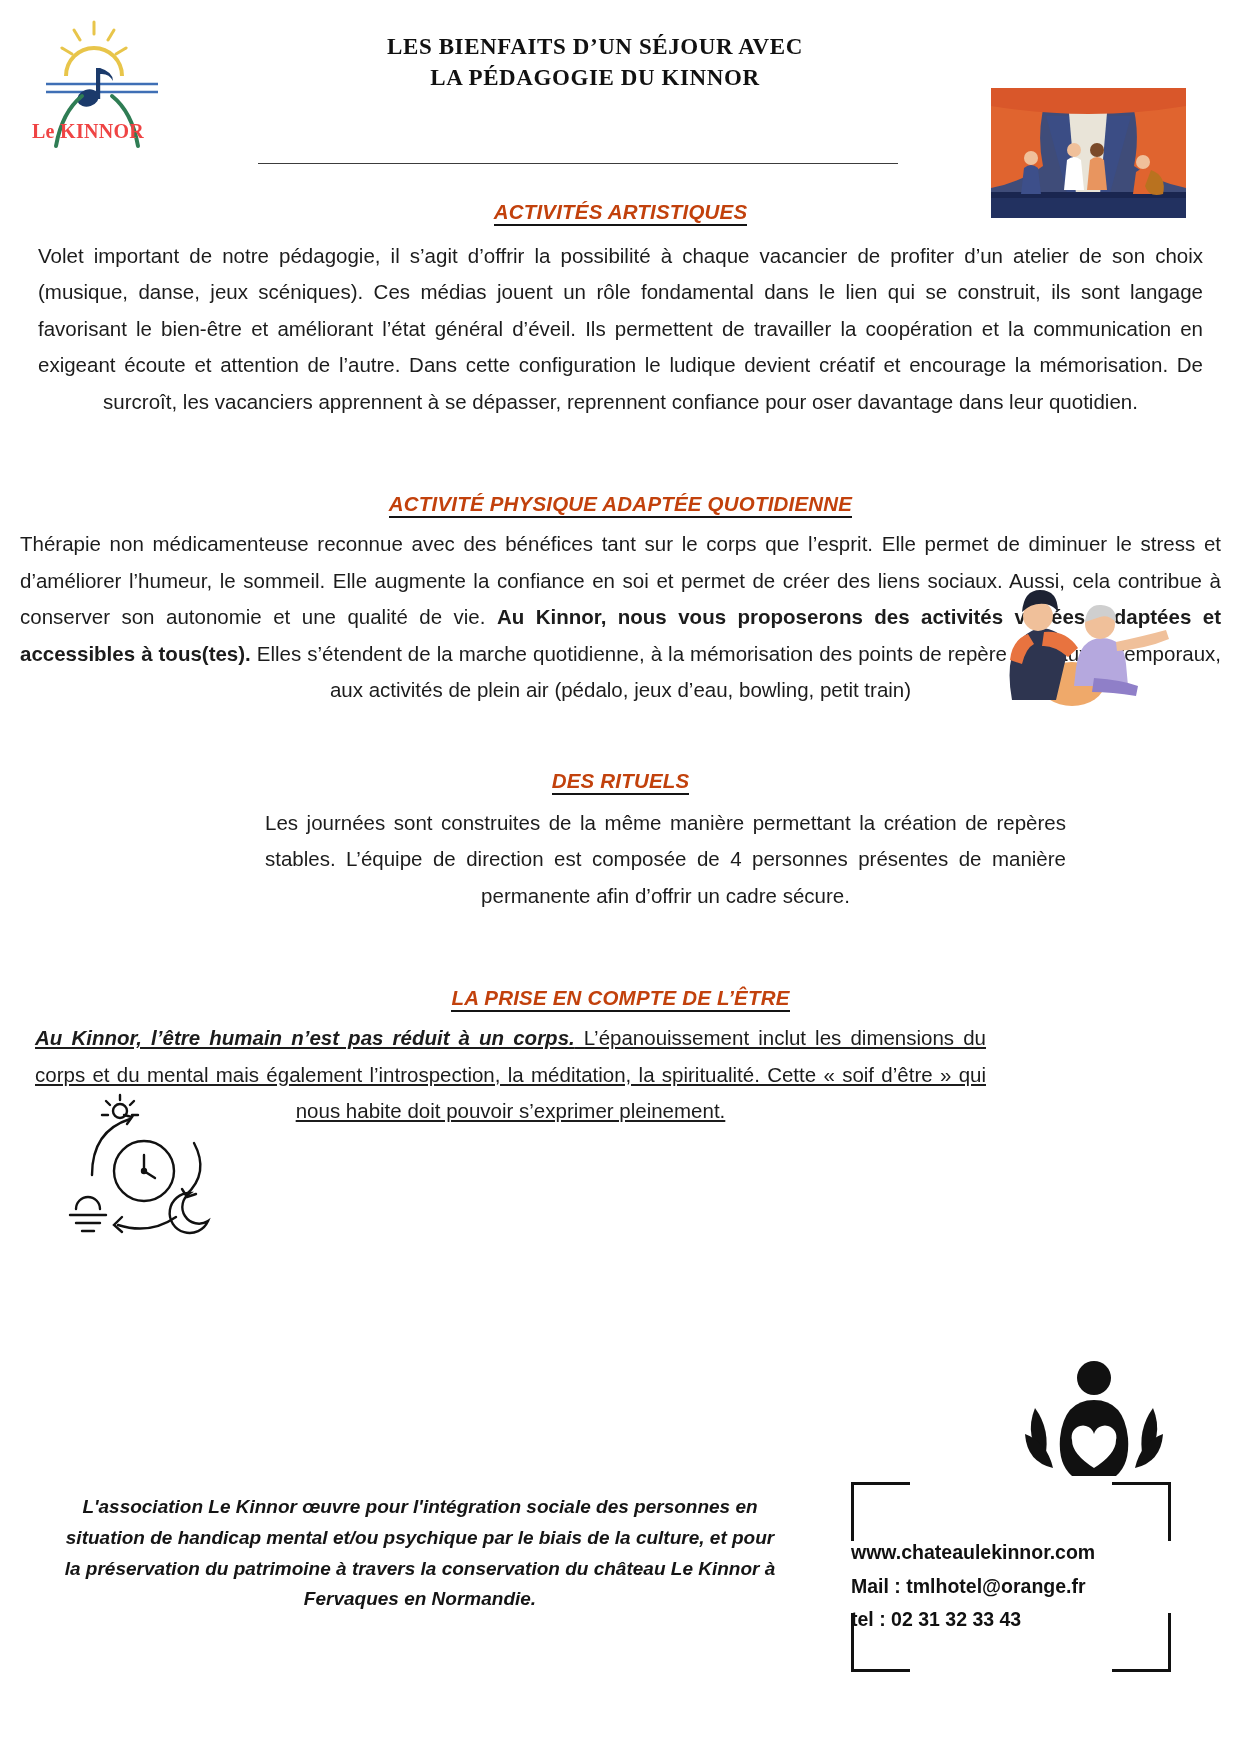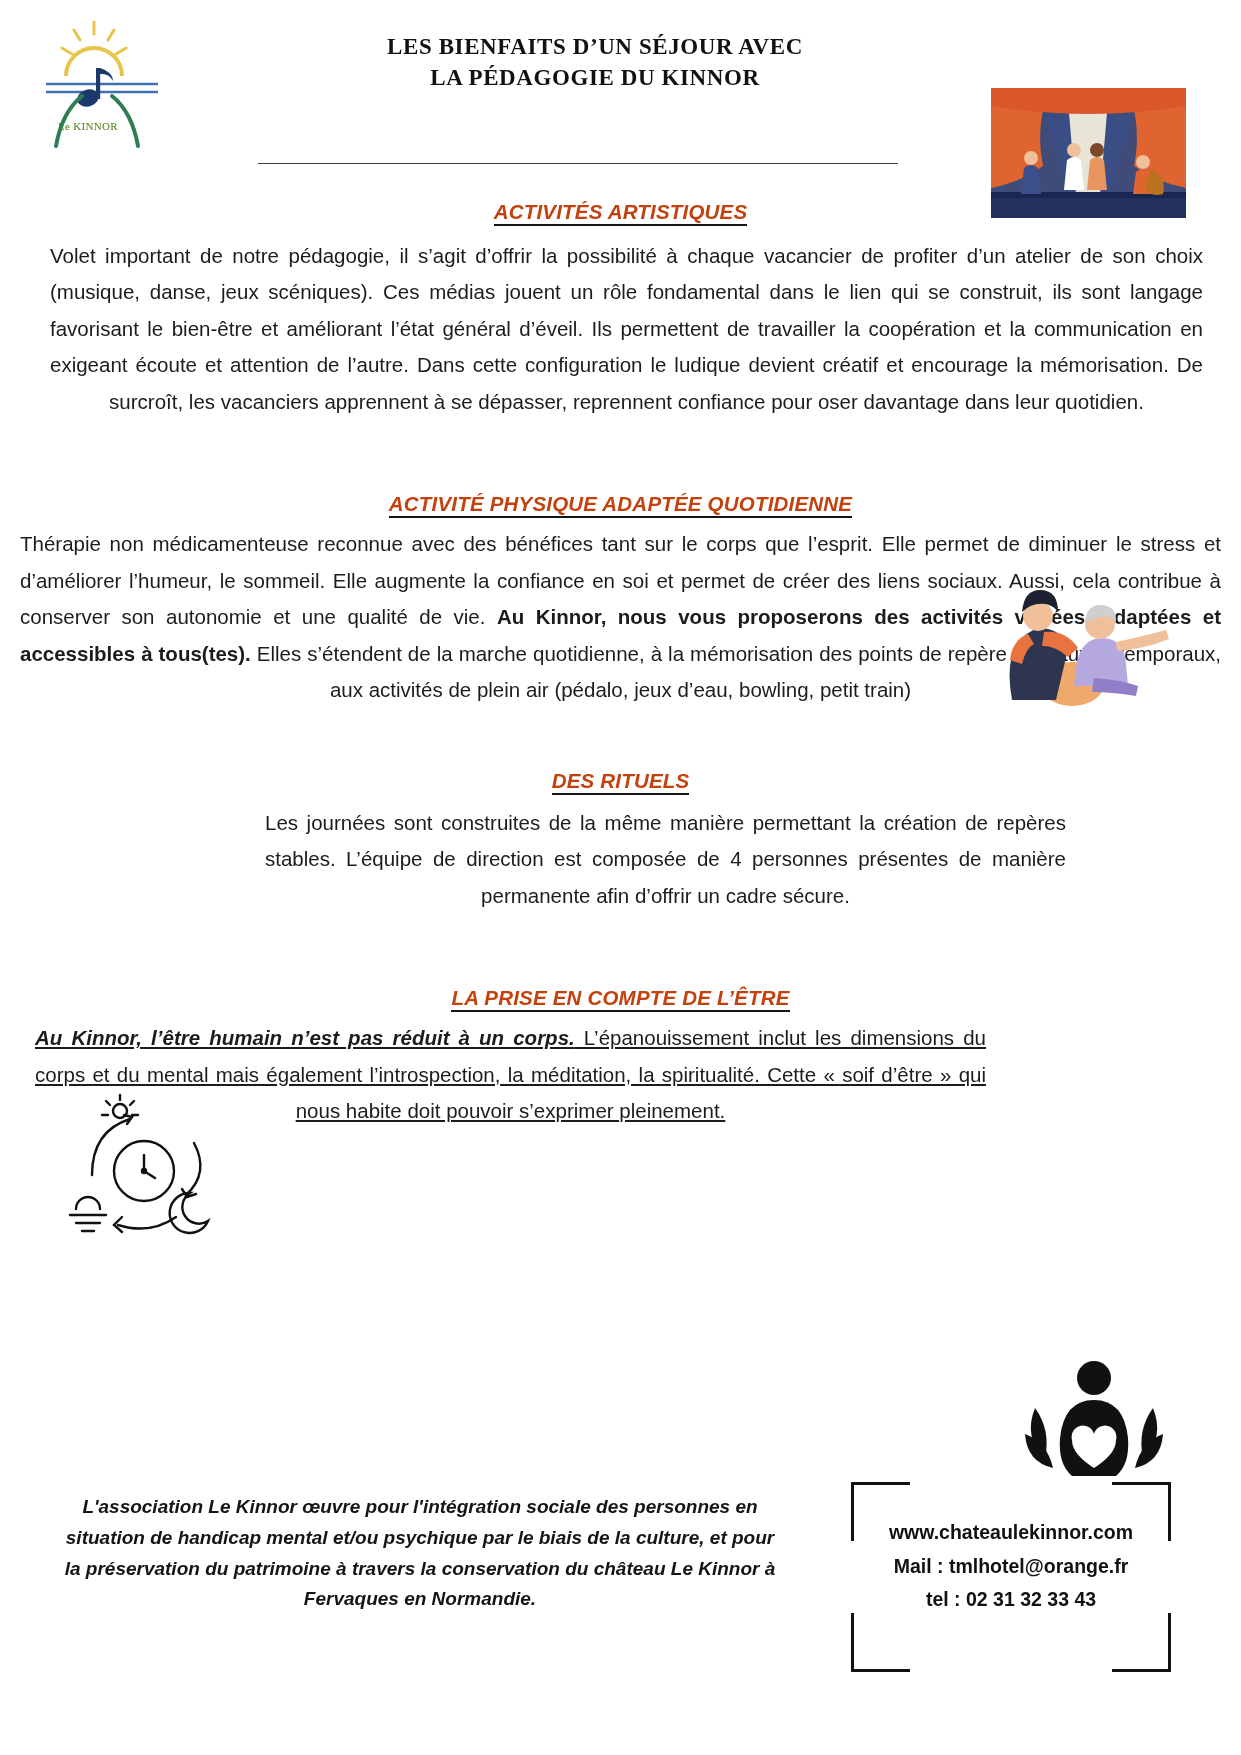--- a/index.html
+++ b/index.html
@@ -35,23 +35,23 @@
     width: 160px;
     height: 150px;
   }
   .logo-caption {
     position: absolute;
     left: 28px;
     top: 120px;
     width: 120px;
     text-align: center;
     font-family: "Liberation Serif", serif;
-    font-weight: normal;
-    font-size: 11px;
-    color: #4d7c0f;
+    font-weight: bold;
+    font-size: 20px;
+    color: #ef4444;
     letter-spacing: .3px;
   }
   .title-block {
     position: absolute;
     left: 215px;
     top: 32px;
     width: 760px;
     text-align: center;
   }
   .title-line {
@@ -102,21 +102,21 @@
   .body-text.justify {
     text-align: justify;
     text-align-last: center;
   }
   .body-text b { font-weight: bold; }
   .body-text i { font-style: italic; }
 
   
   #sec-art-heading { margin-top: 10px; }
   #sec-art-text {
-    margin: 14px 38px 0 50px;
+    margin: 14px 38px 0 38px;
   }
 
   
   #sec-phys-heading { margin-top: 72px; }
   #sec-phys-text {
     margin: 10px 20px 0 20px;
   }
 
   
   #sec-rituels-heading { margin-top: 60px; }
@@ -188,22 +188,21 @@
     border-color: #111;
     border-style: solid;
     border-width: 0;
   }
   .corner.tl { left: 0; top: 0; border-left-width: 3px; border-top-width: 3px; }
   .corner.tr { right: 0; top: 0; border-right-width: 3px; border-top-width: 3px; }
   .corner.bl { left: 0; bottom: 0; border-left-width: 3px; border-bottom-width: 3px; }
   .corner.br { right: 0; bottom: 0; border-right-width: 3px; border-bottom-width: 3px; }
   .contact-lines {
     position: absolute;
-    left: 0; right: 0; top: 34px;
-    text-align: center;
+    left: 0; right: 0; top: 54px;
     font-size: 19.5px;
     line-height: 1.72;
     font-weight: bold;
     color: #111;
   }
 </style>
 </head>
 <body>
 
 <div class="page">

